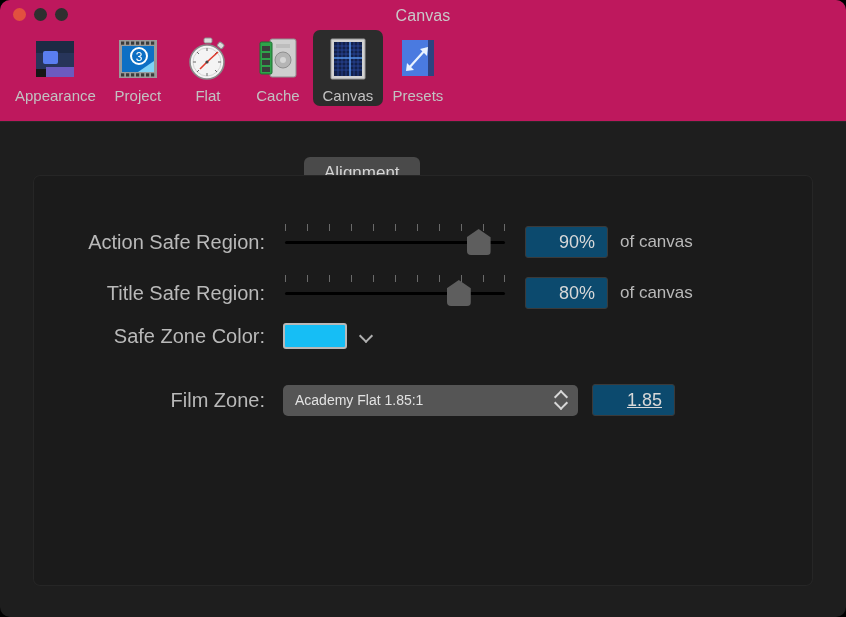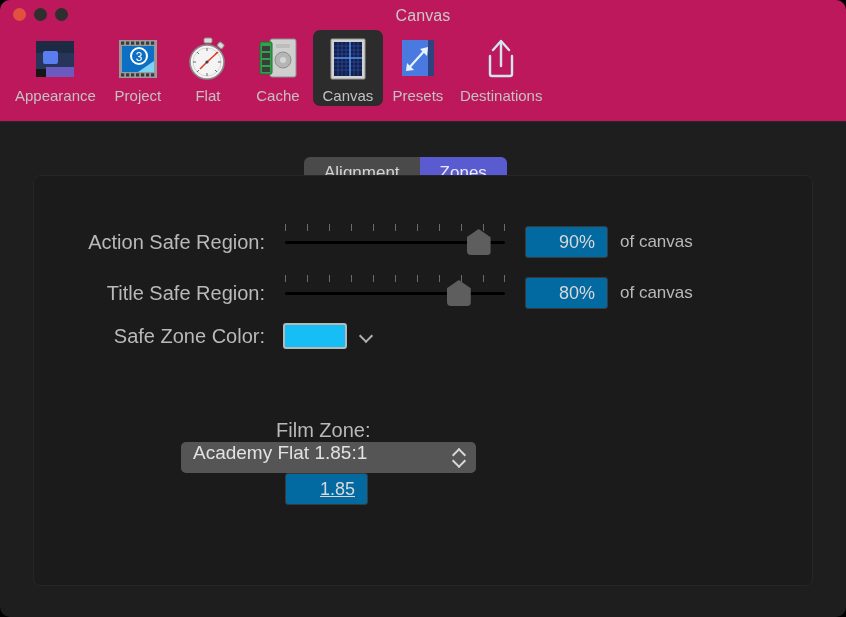--- a/index.html
+++ b/index.html
@@ -173,21 +173,21 @@
     width: 24px;
     height: 26px;
     margin-left: -12px;
     background: #5e5e5e;
     border-radius: 0 0 4px 4px;
     clip-path: polygon(0% 32%, 50% 0%, 100% 32%, 100% 100%, 0% 100%);
   }
 
   .numfield {
     box-sizing: border-box;
-    background: #0369a1;
+    background: #0c4a6e;
     border: 1px solid #3a3a3a;
     border-radius: 3px;
     height: 32px;
     display: flex;
     align-items: center;
     justify-content: flex-end;
     padding-right: 12px;
     font-size: 18px;
     color: #d8d8d8;
   }
@@ -223,23 +223,23 @@
 
   
   .popup {
     box-sizing: border-box;
     position: relative;
     width: 295px;
     height: 31px;
     background: #555555;
     border-radius: 5px;
     display: flex;
-    align-items: flex-start;
+    align-items: center;
     padding: 0 12px;
-    font-size: 19px;
+    font-size: 14px;
     color: #e2e2e2;
   }
   .popup .updown {
     position: absolute;
     right: 11px;
     top: 50%;
     transform: translateY(-50%);
     width: 12px;
     height: 20px;
   }
@@ -396,37 +396,26 @@
             <g stroke="#e8f2ff" stroke-width="2.2" stroke-linecap="round">
               <line x1="12" y1="33" x2="30" y2="13"></line>
             </g>
             <path d="M10 35 L11 27 L18 34 Z" fill="#e8f2ff"></path>
             <path d="M32 11 L31 20 L24 13 Z" fill="#e8f2ff"></path>
           </svg>
         </span>
         <span class="tb-label">Presets</span>
       </div>
 
-      <div class="tb-item">
-        <span class="tb-icon">
-          <svg class="ic" width="44" height="46" viewBox="0 0 44 46">
-            <path d="M11 20 v18 a2 2 0 0 0 2 2 h18 a2 2 0 0 0 2 -2 v-18" fill="none" stroke="#cfe6f2" stroke-width="2.4" stroke-linecap="round"></path>
-            <line x1="22" y1="6" x2="22" y2="30" stroke="#cfe6f2" stroke-width="2.4" stroke-linecap="round"></line>
-            <path d="M14 14 L22 5 L30 14" fill="none" stroke="#cfe6f2" stroke-width="2.4" stroke-linecap="round" stroke-linejoin="round"></path>
-          </svg>
-        </span>
-        <span class="tb-label">Destinations</span>
-      </div>
 
     </div>
   </div>
 
   <div class="segmented">
     <div class="seg">Alignment</div>
-    <div class="seg active">Zones</div>
   </div>
 
   <div class="panel"></div>
 
   <div class="row" style="left:78px; top:222px; width:660px;">
     <div class="row-label" style="width:187px;">Action Safe Region:</div>
     <div class="slider" style="margin-left:20px;">
       <div class="ticks">
         <i style="left:0px;"></i>
           <i style="left:22px;"></i>
@@ -469,21 +458,21 @@
     <div class="numfield" style="width:83px; margin-left:20px;">80%</div>
     <div class="suffix" style="margin-left:12px;">of canvas</div>
   </div>
 
   <div class="row" style="left:103px; top:323px;">
     <div class="row-label" style="width:162px;">Safe Zone Color:</div>
     <div class="colorwell" id="safe-zone-well" style="margin-left: 18px; background: rgb(22, 190, 245);"></div>
     <div class="chev-down" style="margin-left:12px;"></div>
   </div>
 
-  <div class="row" style="left:163px; top:419px;flex-direction:column;">
+  <div class="row" style="left:163px; top:384px;">
     <div class="row-label" style="width:102px;">Film Zone:</div>
     <div class="popup" style="margin-left:18px;">
       <span>Academy Flat 1.85:1</span>
       <span class="updown"></span>
     </div>
     <div class="numfield" style="width:83px; margin-left:14px;text-decoration:underline;">1.85</div>
   </div>
 
 
 </div>

